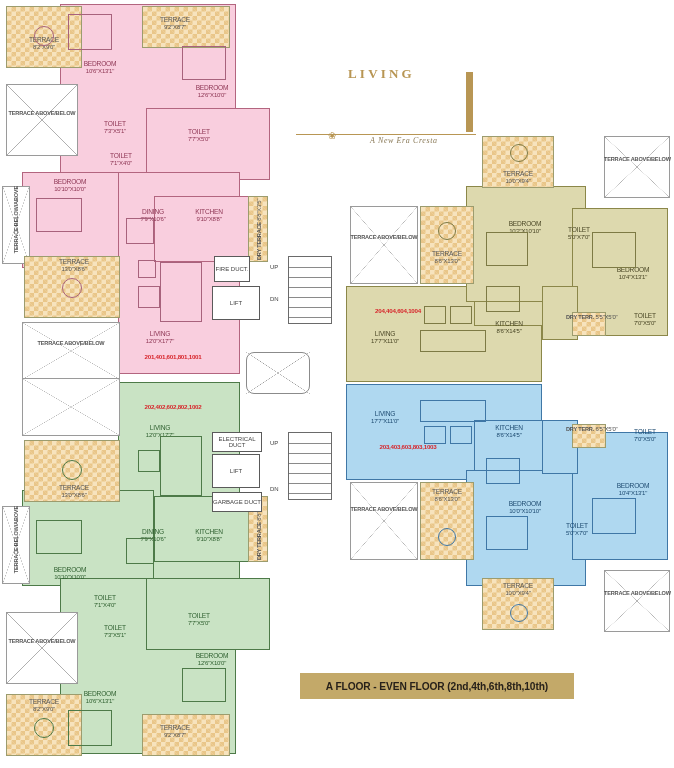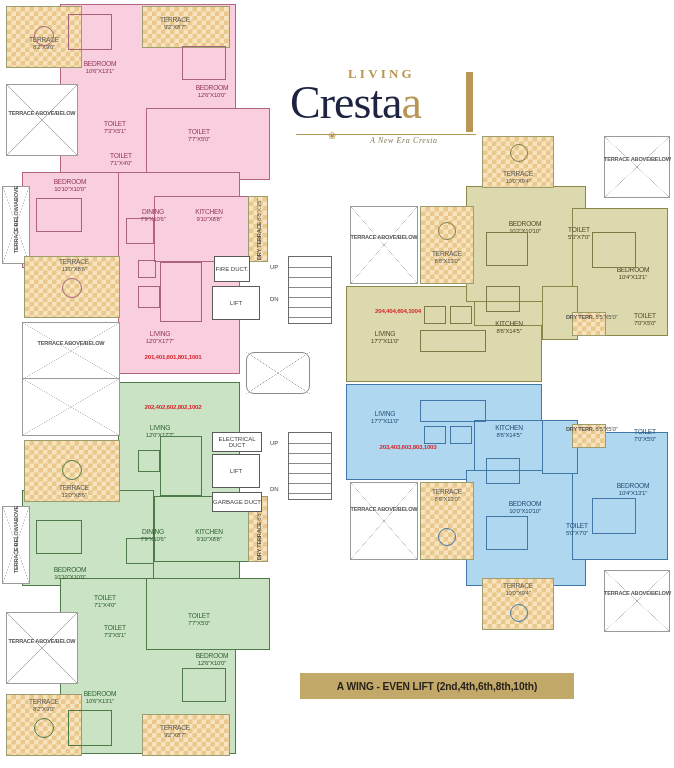--- a/index.html
+++ b/index.html
@@ -454,26 +454,23 @@
   <div class="fx bluef" style="left:424px;top:426px;width:22px;height:18px;"></div>
   <div class="fx bluef" style="left:450px;top:426px;width:22px;height:18px;"></div>
   <div class="fx bluef" style="left:486px;top:516px;width:42px;height:34px;"></div>
   <div class="fx bluef" style="left:592px;top:498px;width:44px;height:36px;"></div>
   <div class="fx bluef" style="left:486px;top:458px;width:34px;height:26px;"></div>
   <div class="fx bluef round" style="left:510px;top:604px;width:18px;height:18px;"></div>
   <div class="fx bluef round" style="left:438px;top:528px;width:18px;height:18px;"></div>
 
   <div class="logo">
     <div class="logo-sub">LIVING</div>
-    <div class="logo-main">
-      <span>Cresta</span><span class="gold">a</span>
-    </div>
     <div class="logo-rule"></div>
     <div class="logo-orn">❀</div>
     <div class="logo-tag">A New Era Cresta</div>
   </div>
   <div class="logo-bar"></div>
 
   <div class="banner">
-    <span>A WING -  EVEN LIFT (2nd,4th,6th,8th,10th)</span>
+    <span>A FLOOR -  EVEN FLOOR (2nd,4th,6th,8th,10th)</span>
   </div>
 
 </div>
 
 </body></html>

